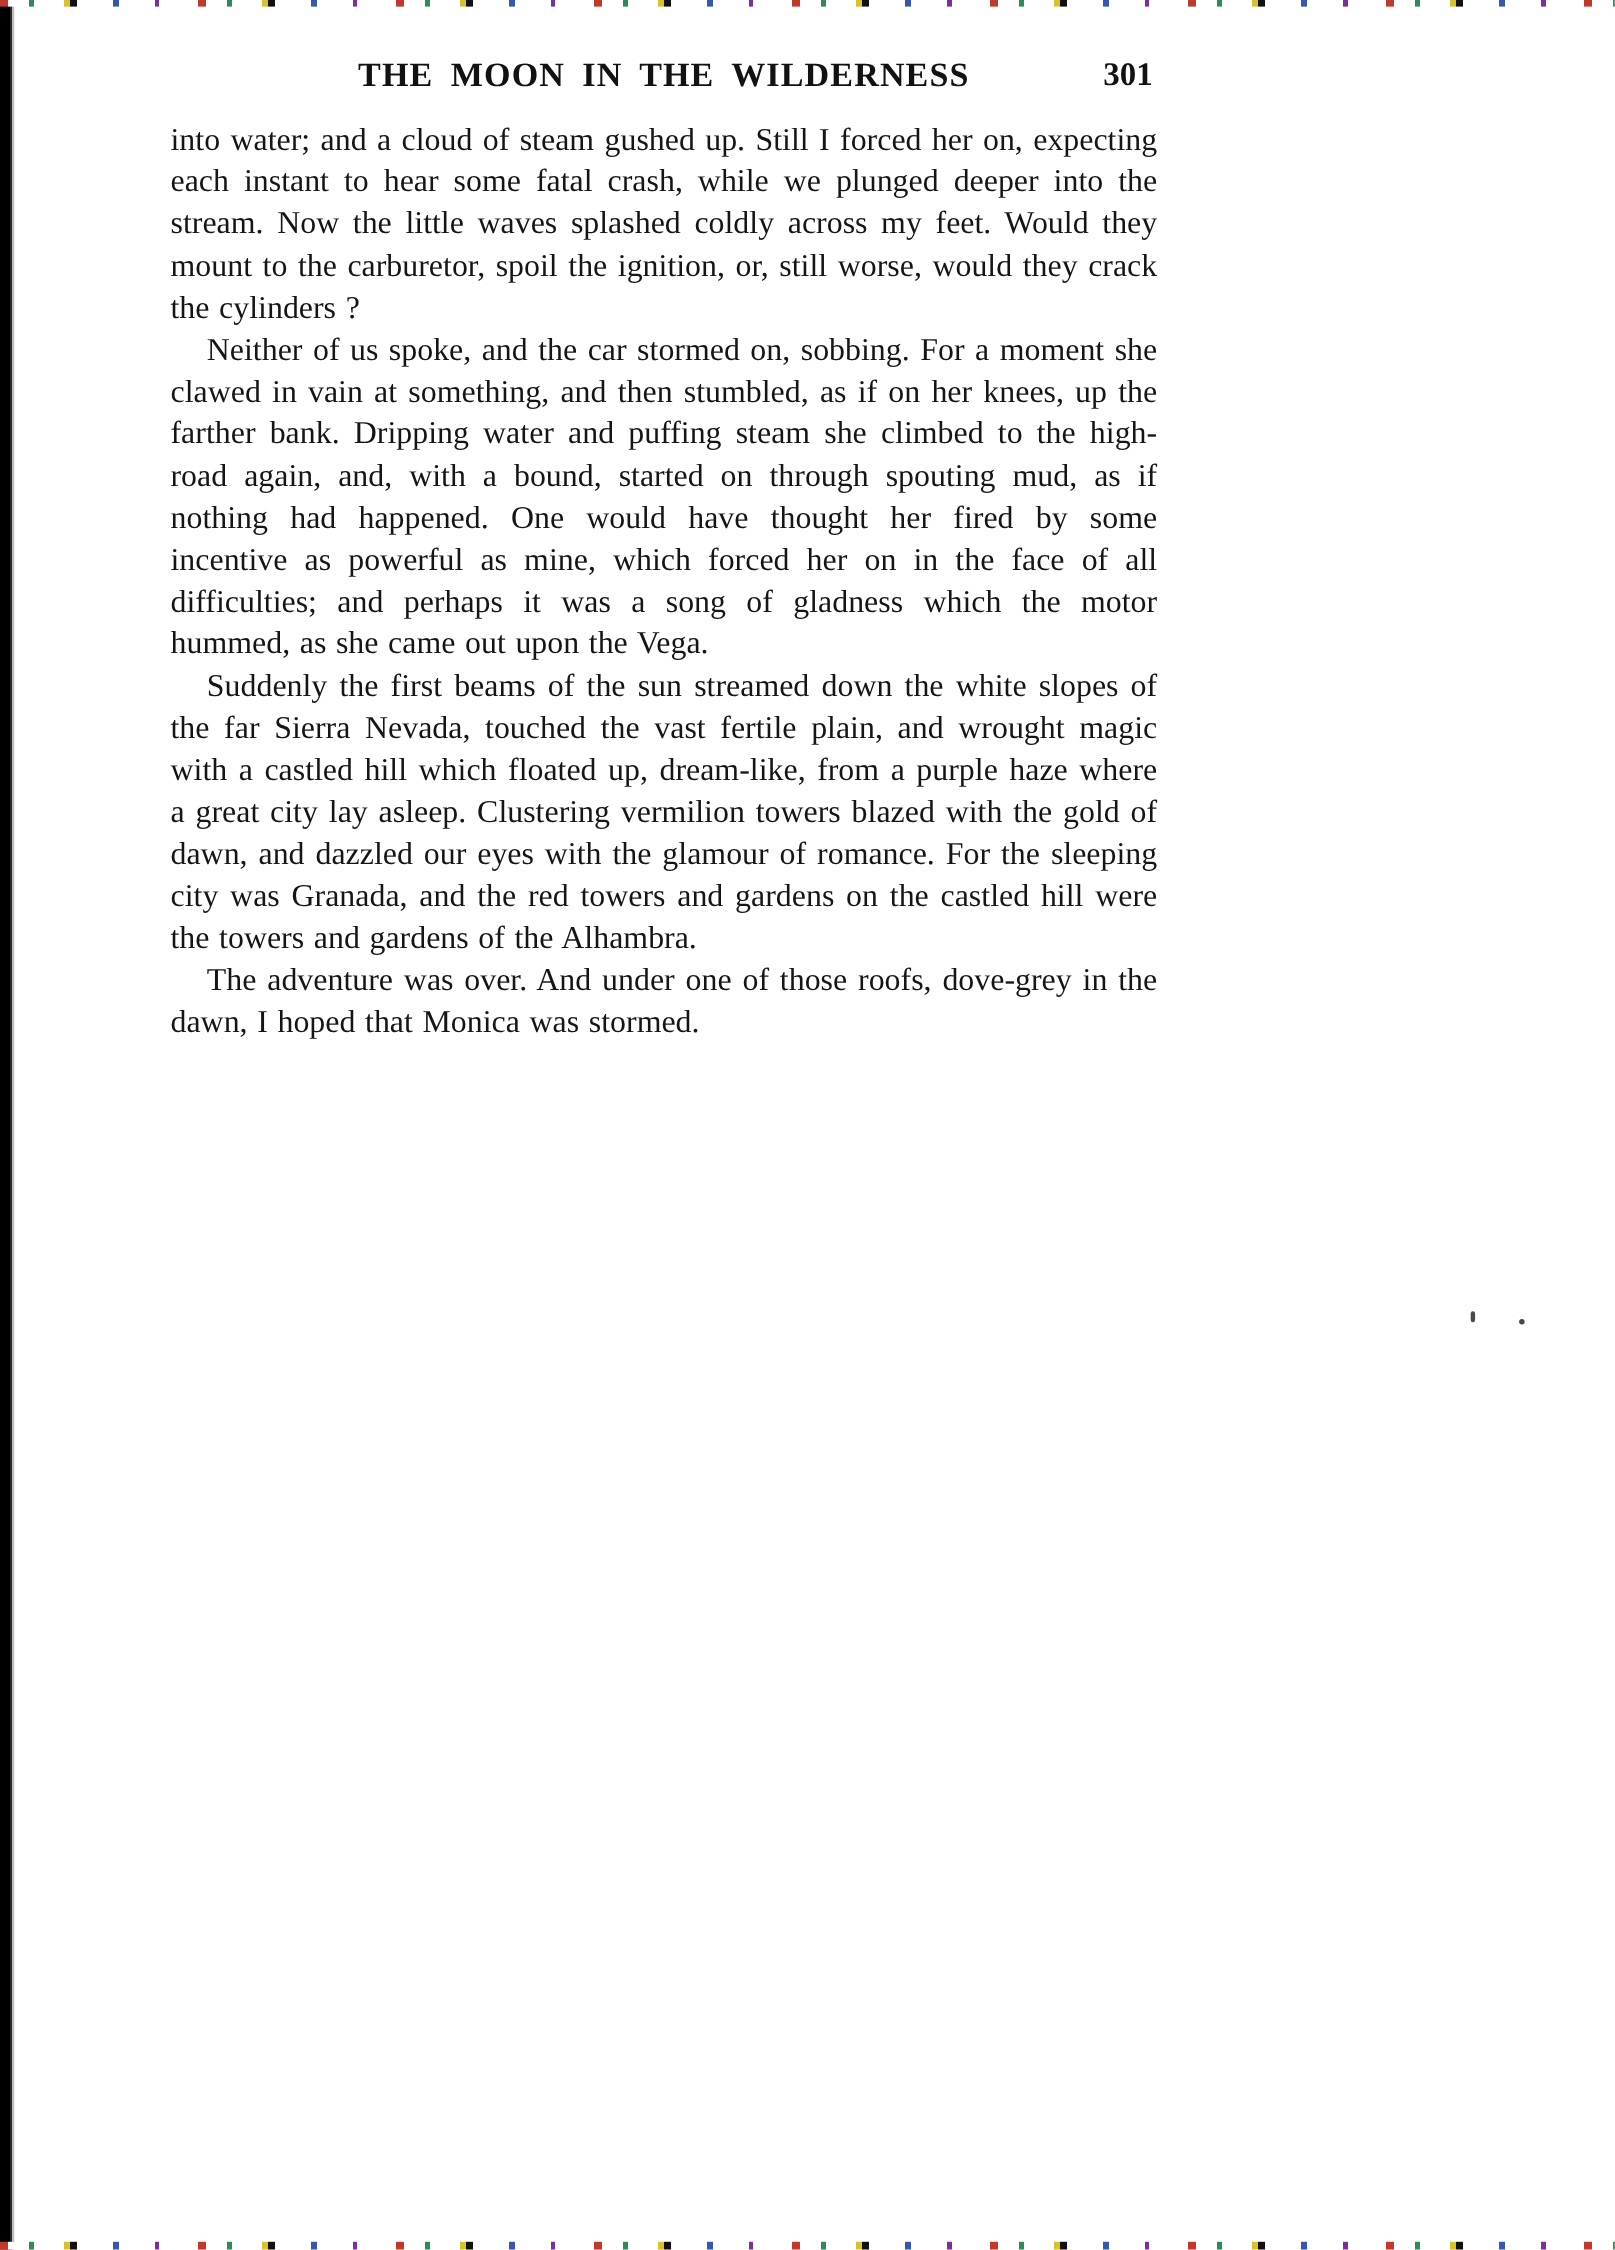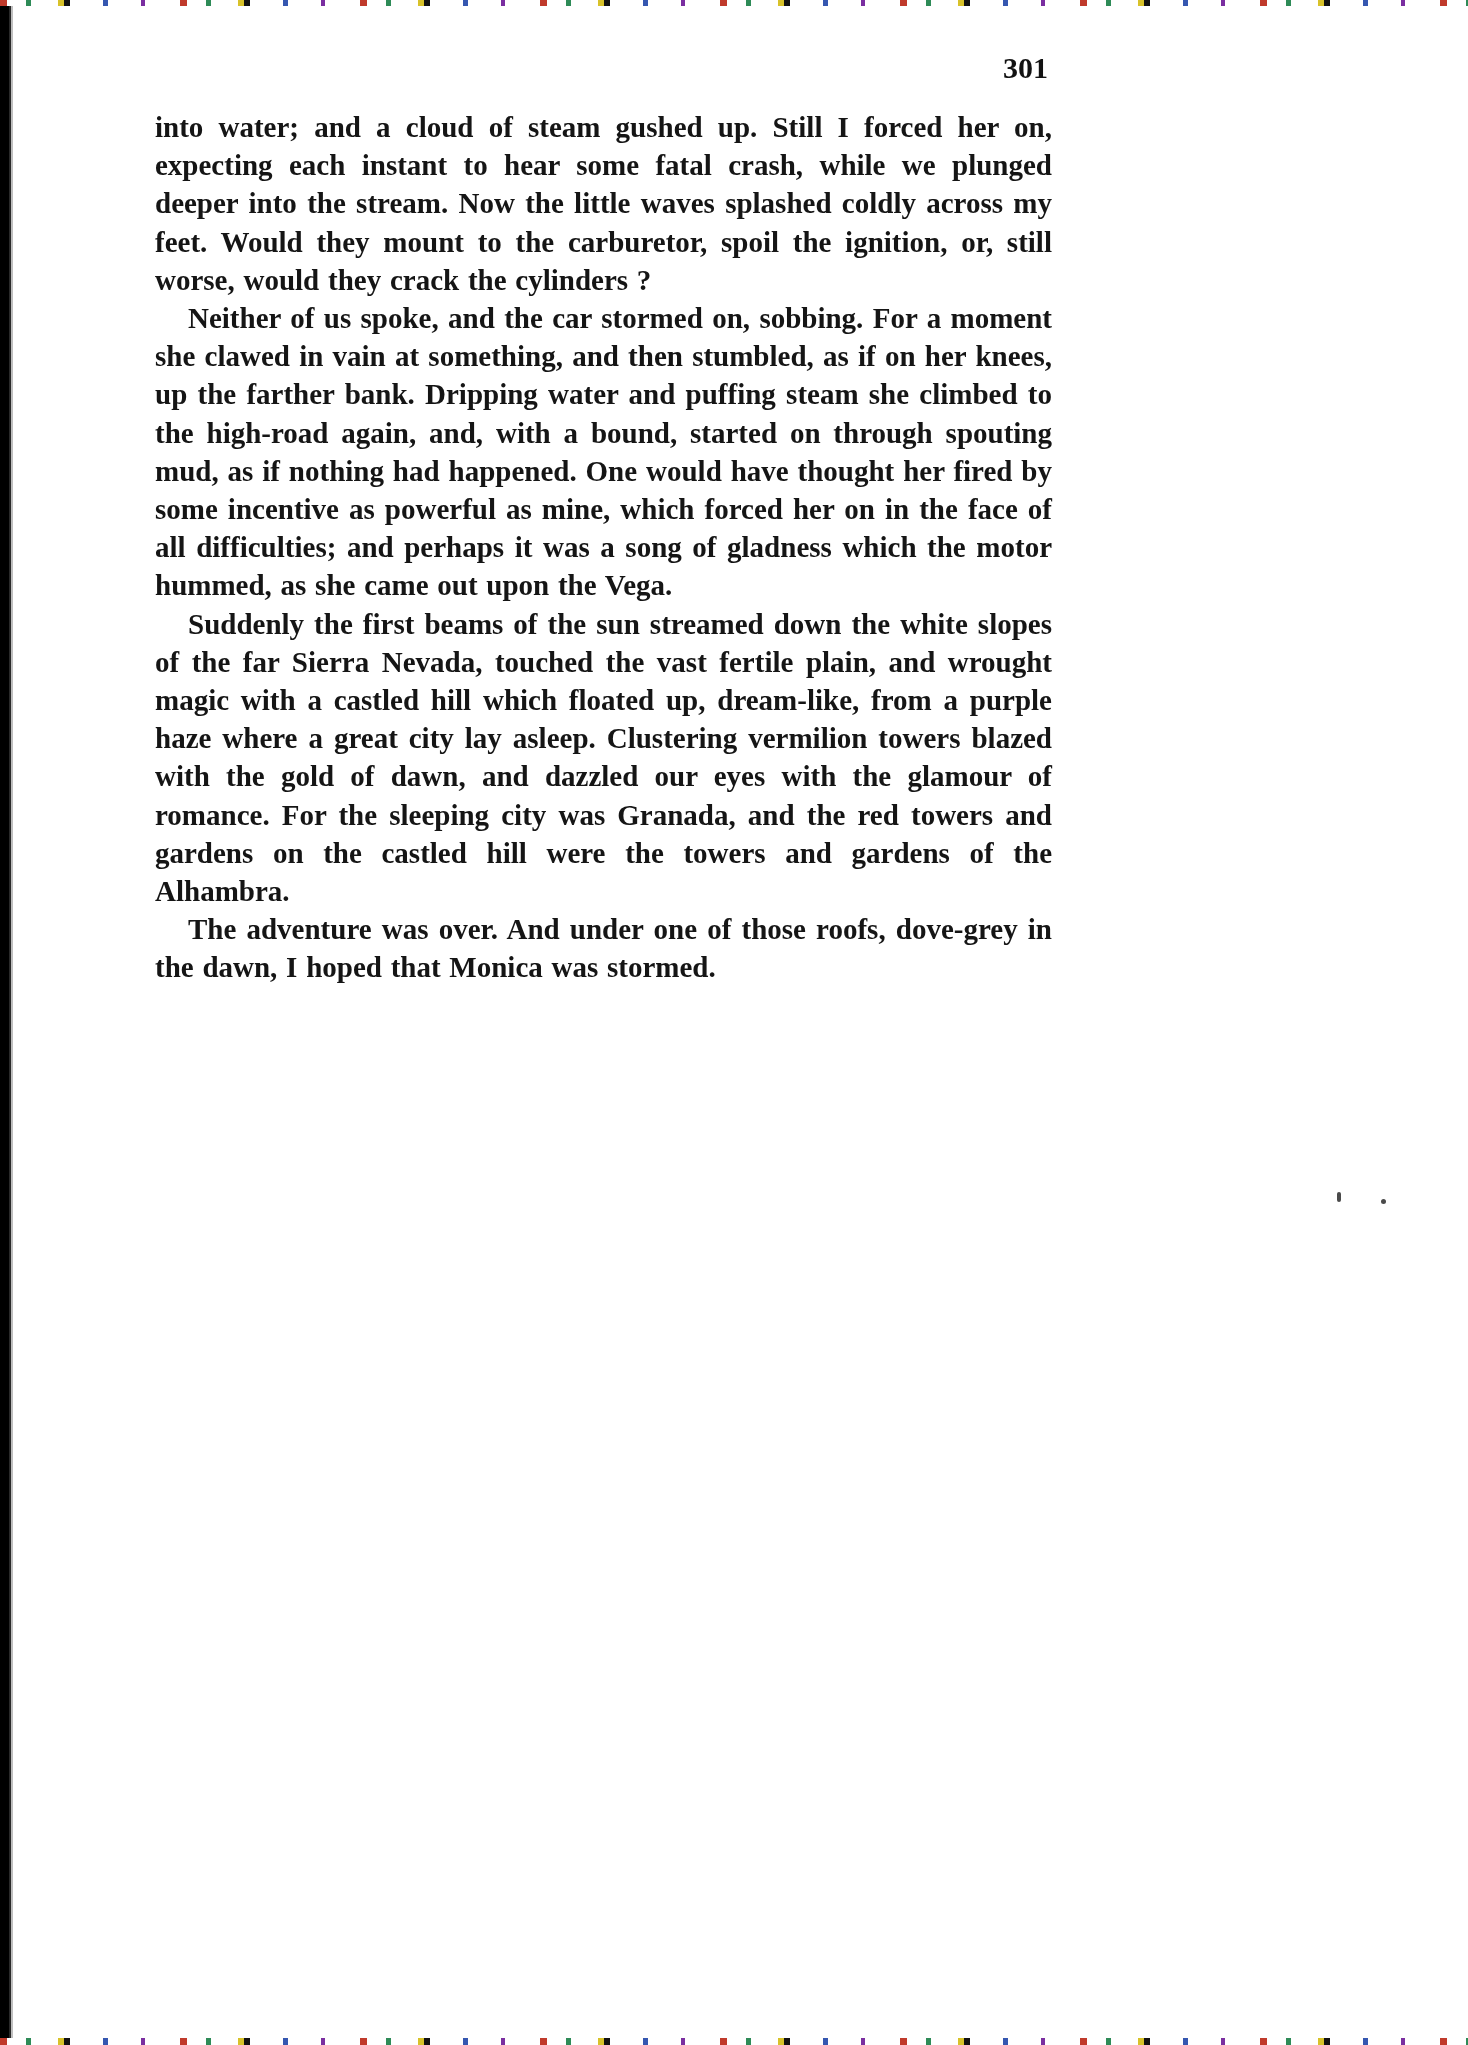--- a/index.html
+++ b/index.html
@@ -62,21 +62,20 @@
     top: 1px;
     font-weight: bold;
     font-size: 30px;
     color: #121212;
   }
   .text-block {
     font-size: 29px;
     line-height: 38.2px;
     text-align: justify;
     color: #151515;
-    font-weight: bold;
   }
   .text-block p {
     margin: 0;
     word-spacing: 1.5px;
   }
   .text-block p.indent {
     text-indent: 33px;
   }
   
   .speck {
@@ -88,20 +87,21 @@
   .speck-2 { width: 5px; height: 5px; left: 1381px; top: 1199px; }
 </style>
 </head>
 <body>
 
 <div class="edge-left"></div>
 <div class="noise-strip noise-top"></div>
 
 <div class="page">
   <header class="running-header">
+    <span class="header-title">THE MOON IN THE WILDERNESS</span>
     <span class="page-number">301</span>
   </header>
 
   <main class="text-block">
     <p>into water; and a cloud of steam gushed up. Still I forced her on, expecting each instant to hear some fatal crash, while we plunged deeper into the stream. Now the little waves splashed coldly across my feet. Would they mount to the carburetor, spoil the ignition, or, still worse, would they crack the cylinders ?</p>
     <p class="indent">Neither of us spoke, and the car stormed on, sobbing. For a moment she clawed in vain at something, and then stumbled, as if on her knees, up the farther bank. Dripping water and puffing steam she climbed to the high-road again, and, with a bound, started on through spouting mud, as if nothing had happened. One would have thought her fired by some incentive as powerful as mine, which forced her on in the face of all difficulties; and perhaps it was a song of gladness which the motor hummed, as she came out upon the Vega.</p>
     <p class="indent">Suddenly the first beams of the sun streamed down the white slopes of the far Sierra Nevada, touched the vast fertile plain, and wrought magic with a castled hill which floated up, dream-like, from a purple haze where a great city lay asleep. Clustering vermilion towers blazed with the gold of dawn, and dazzled our eyes with the glamour of romance. For the sleeping city was Granada, and the red towers and gardens on the castled hill were the towers and gardens of the Alhambra.</p>
     <p class="indent">The adventure was over. And under one of those roofs, dove-grey in the dawn, I hoped that Monica was stormed.</p>
   </main>
 </div>

